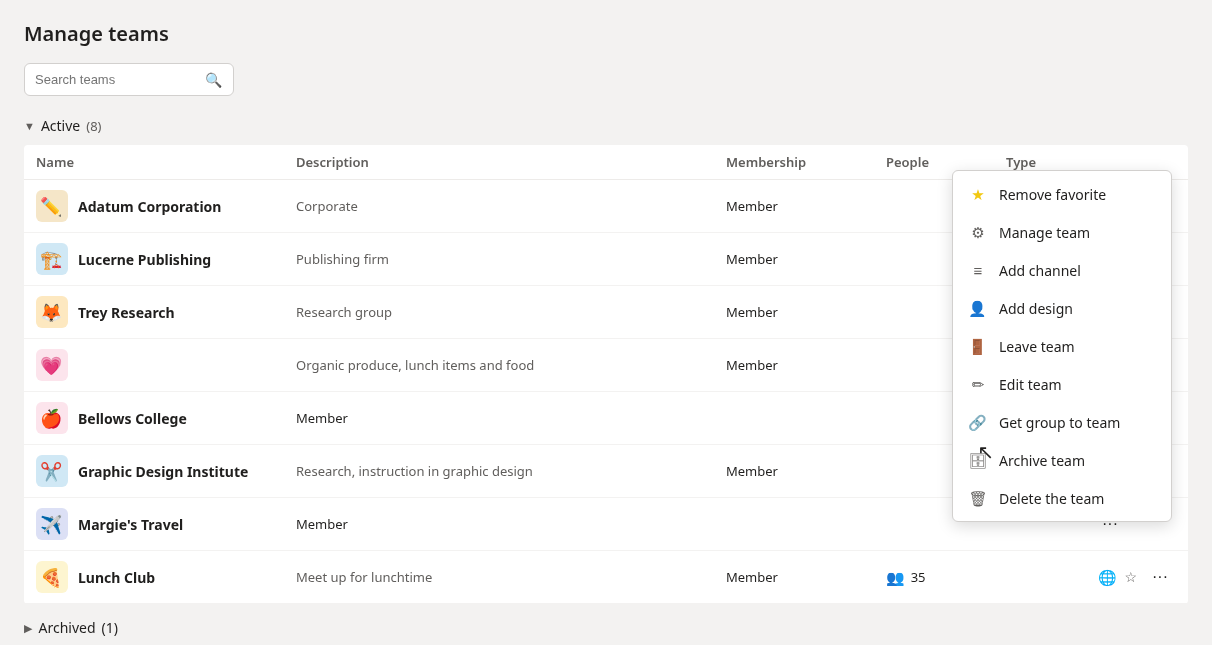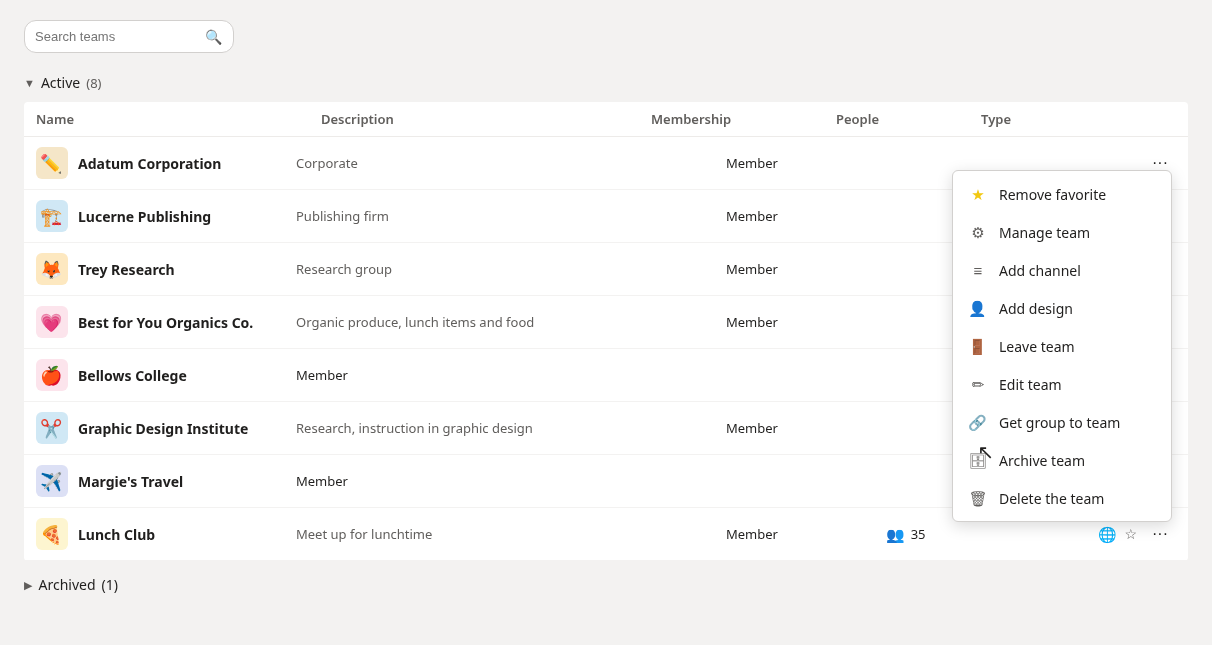--- a/index.html
+++ b/index.html
@@ -22,21 +22,21 @@
       font-size: 20px;
       font-weight: 600;
       margin-bottom: 16px;
       color: #201f1e;
     }
     .search-bar {
       display: flex;
       align-items: center;
       background: #fff;
       border: 1px solid #d2d0ce;
-      border-radius: 12px;
+      border-radius: 6px;
       padding: 6px 10px;
       width: 210px;
       margin-bottom: 14px;
       gap: 6px;
     }
     .search-bar input {
       border: none;
       outline: none;
       font-size: 13px;
       color: #605e5c;
@@ -78,21 +78,20 @@
       overflow: visible;
     }
     .table-header {
       display: grid;
       grid-template-columns: 260px 1fr 160px 120px 120px 50px;
       padding: 8px 12px;
       border-bottom: 1px solid #edebe9;
       color: #605e5c;
       font-size: 13px;
       font-weight: 600;
-      gap: 25px;
     }
     .table-row {
       display: grid;
       grid-template-columns: 260px 1fr 160px 120px 120px 50px;
       padding: 10px 12px;
       align-items: center;
       border-bottom: 1px solid #f3f2f1;
       position: relative;
     }
     .team-name-cell {
@@ -227,20 +226,21 @@
       top: 438px;
       font-size: 20px;
       pointer-events: none;
       z-index: 200;
     }
   </style>
 </head>
 <body>
 
 <div class="page">
+  <h1 class="page-title">Manage teams</h1>
 
   <div class="search-bar">
     <input type="text" placeholder="Search teams" style="">
     <span class="search-icon">🔍</span>
   </div>
 
   <div class="section-header">
     <span class="chevron">▼</span>
     <span class="section-label">Active</span>
     <span class="section-count">(8)</span>
@@ -292,21 +292,20 @@
     <div class="team-membership">Member</div>
     <div class="team-people"></div>
     <div class="team-type"></div>
     <div class="row-actions">
             <button class="more-btn">···</button>
           </div>
   </div>
         <div class="table-row">
     <div class="team-name-cell">
       <div class="team-icon" style="background:#fce4ec">💗</div>
-      <span class="team-name">Best for You Organics Co.</span>
     </div>
     <div class="team-desc">Organic produce, lunch items and food</div>
     <div class="team-membership">Member</div>
     <div class="team-people"></div>
     <div class="team-type"></div>
     <div class="row-actions">
             <button class="more-btn">···</button>
           </div>
   </div>
         <div class="table-row">

